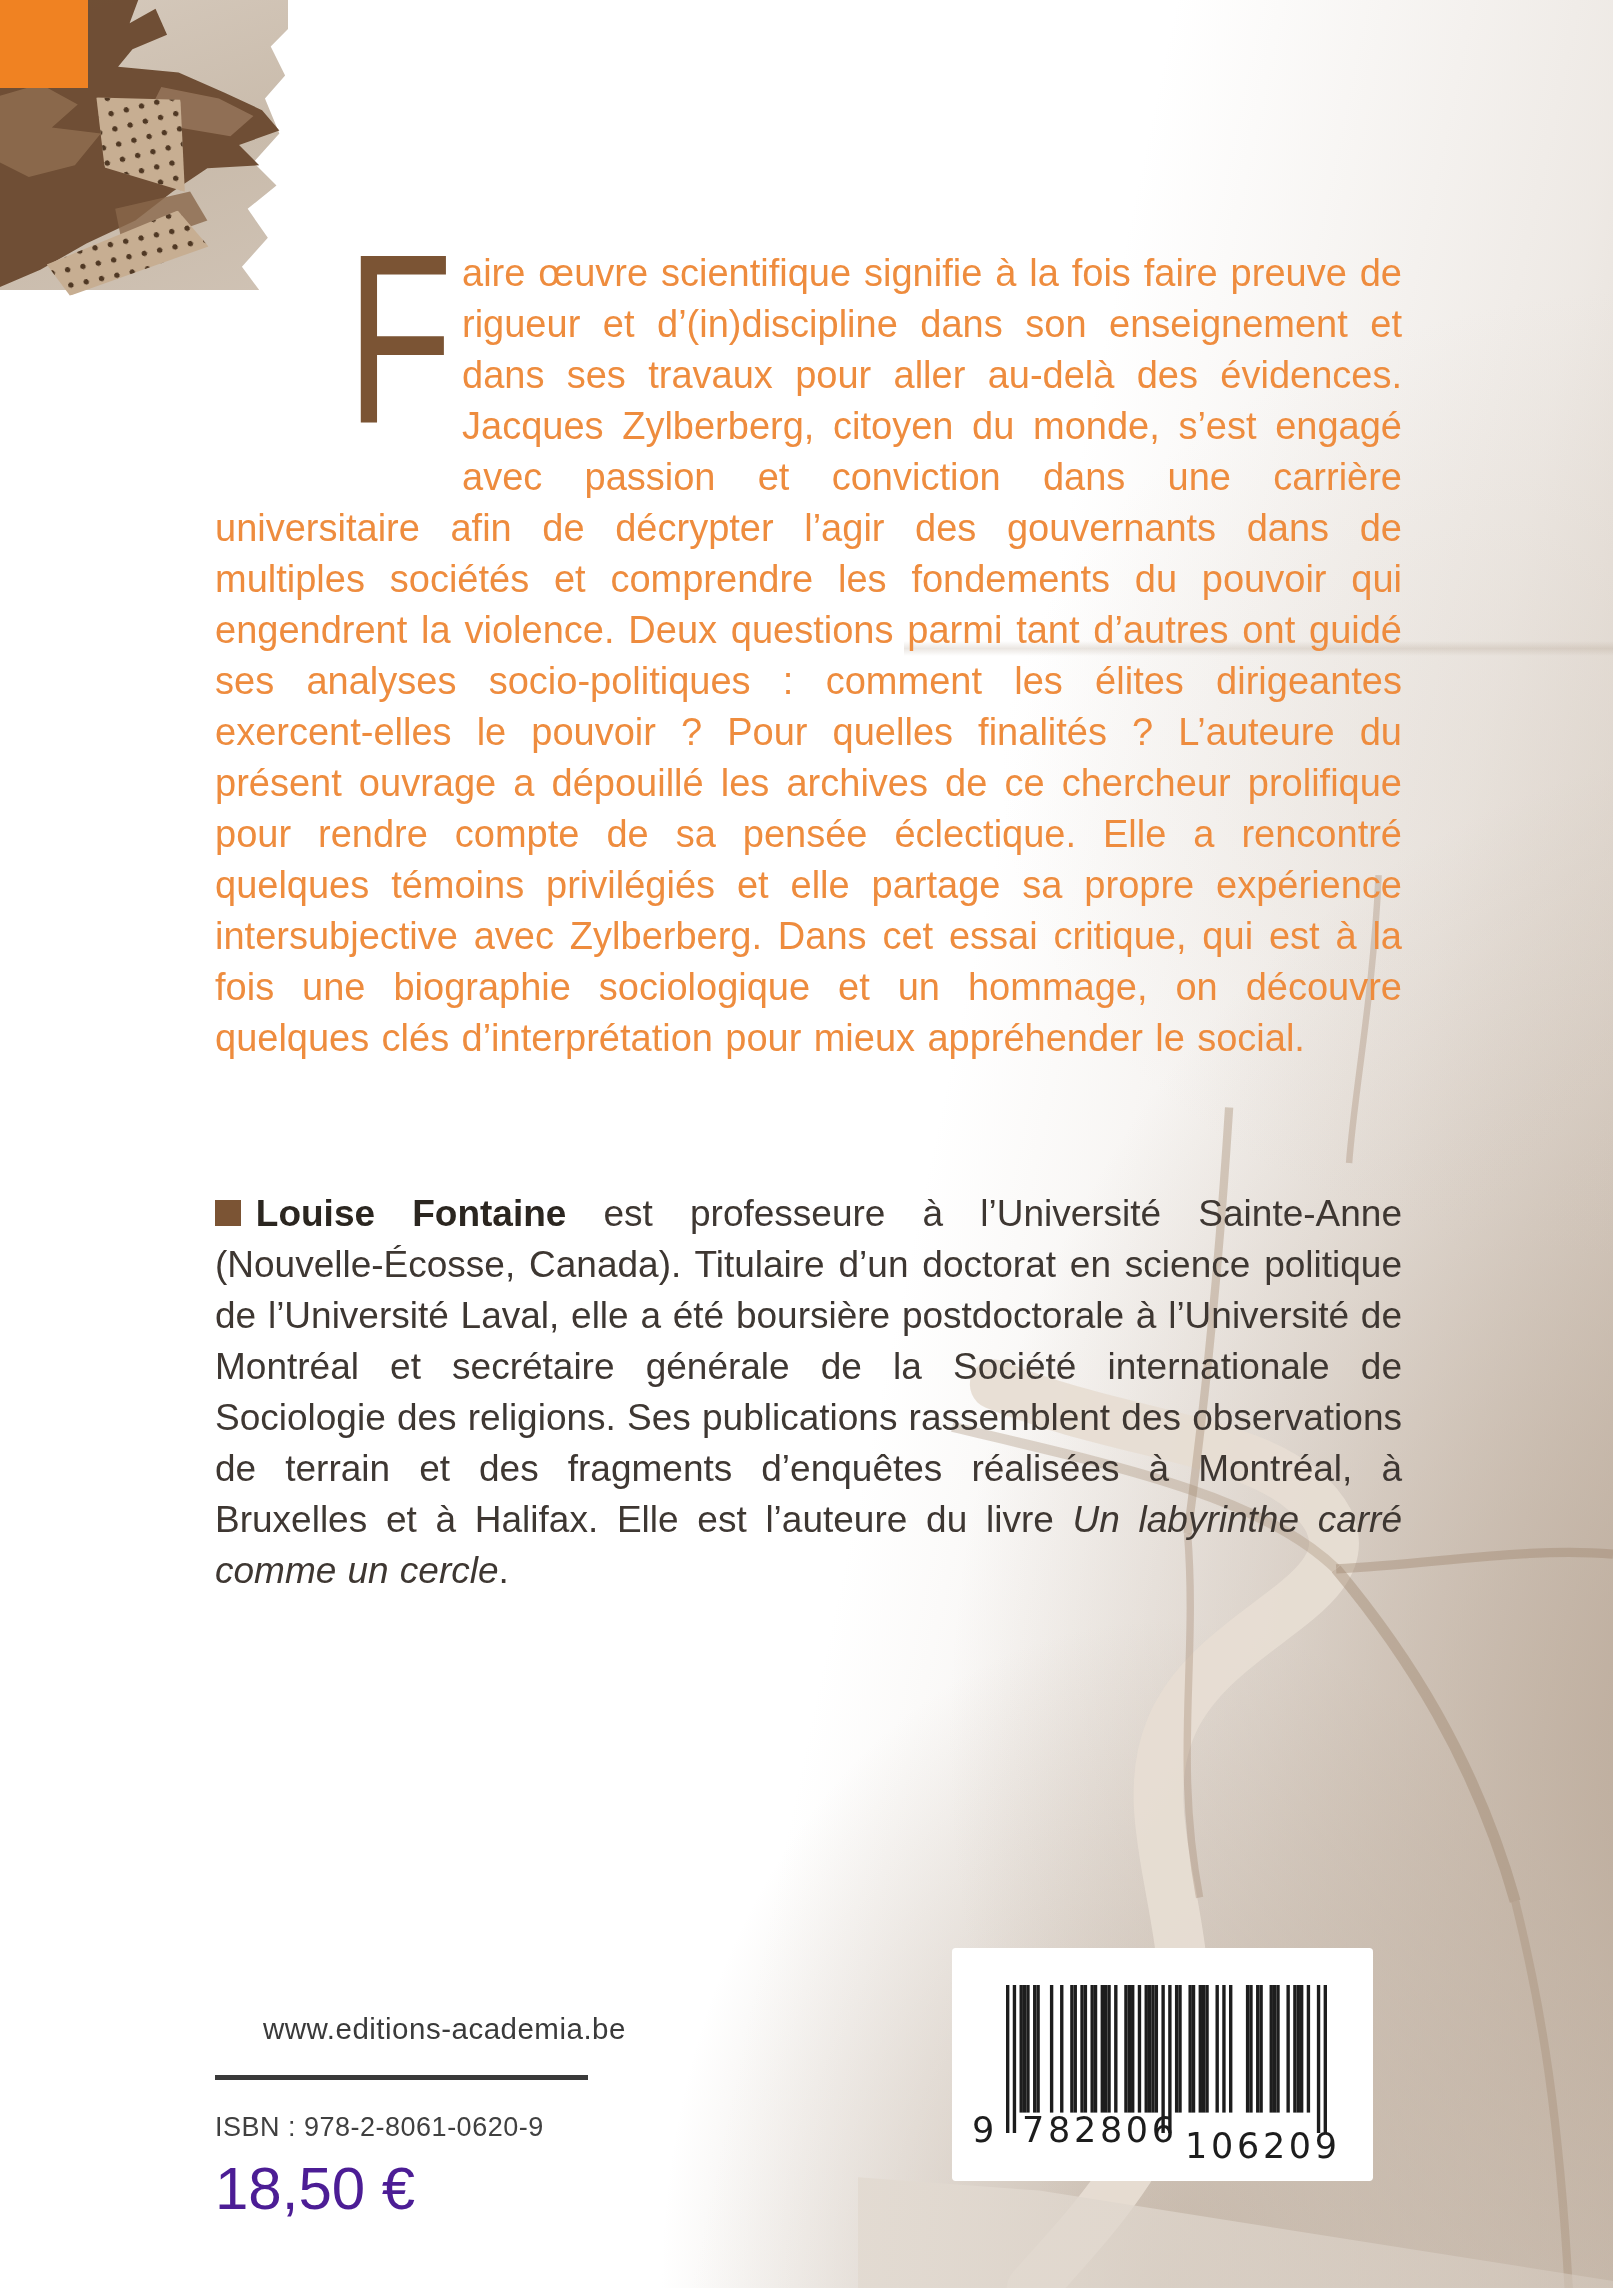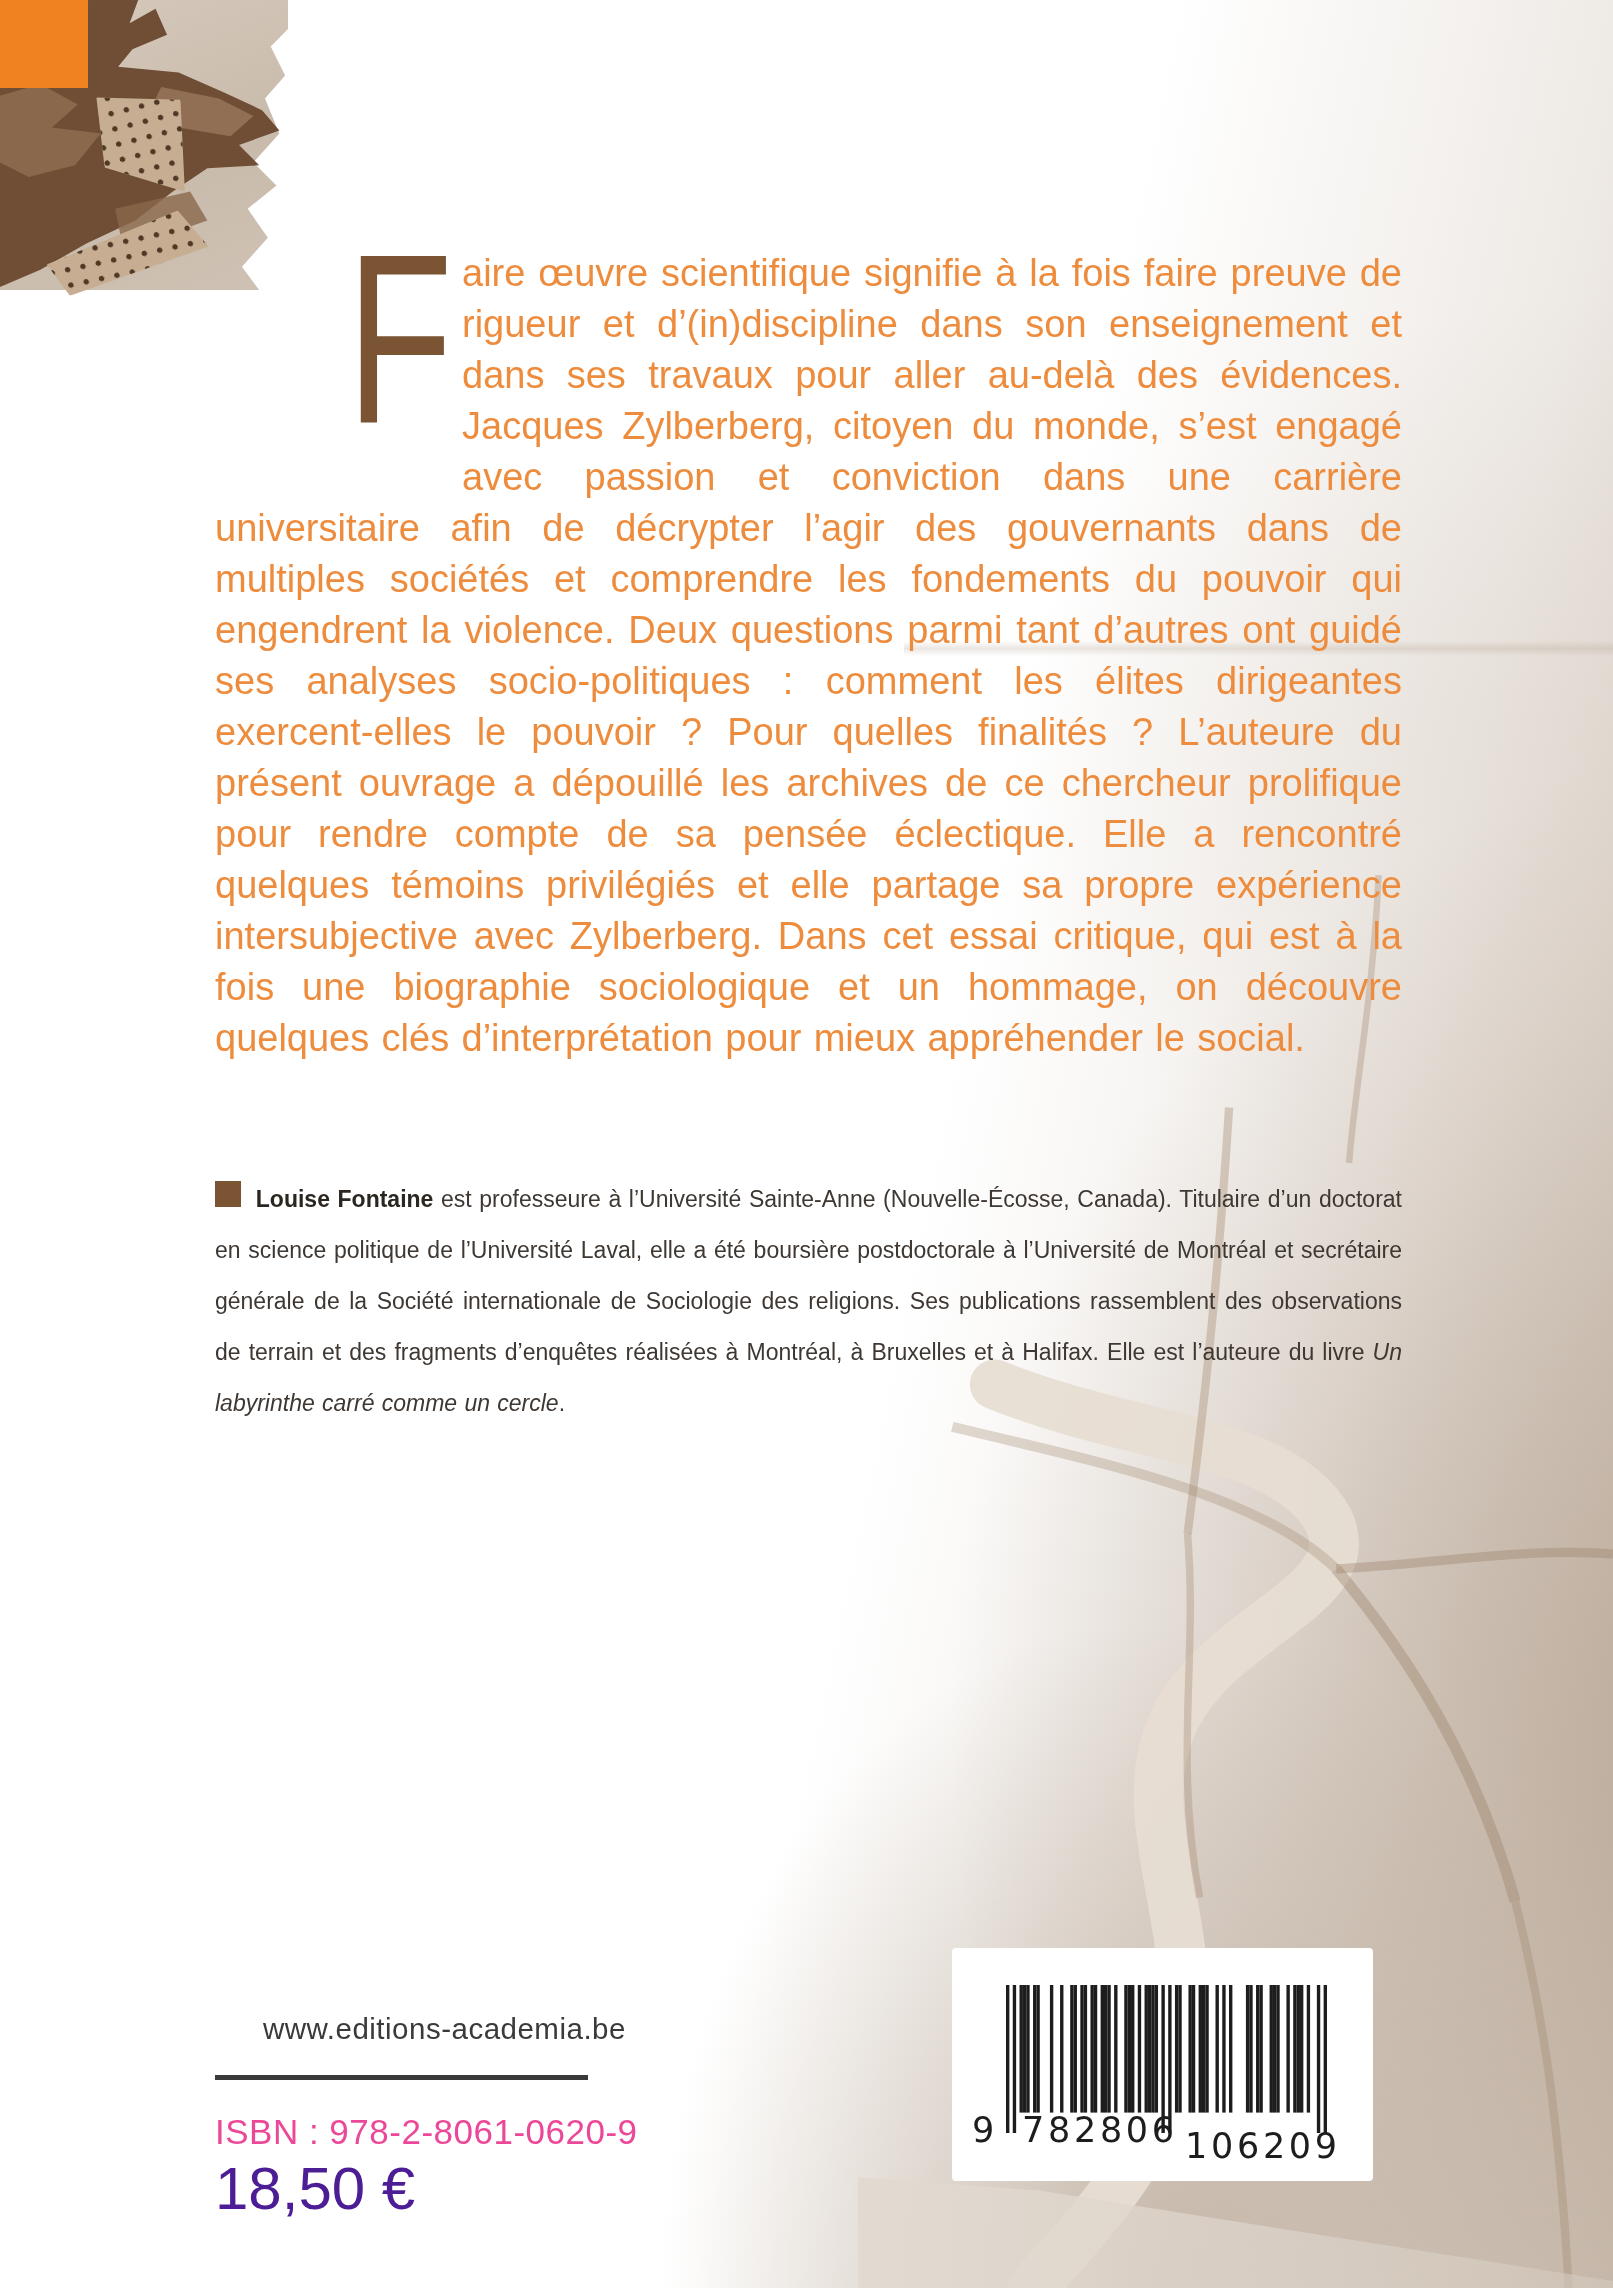--- a/index.html
+++ b/index.html
@@ -44,29 +44,29 @@
 
   
   .synopsis{position:absolute;left:215px;top:210px;width:1187px;
     font-size:38px;line-height:51px;color:#ee8c3e;text-align:justify;word-spacing:1.8px;}
   .dropcap-float{float:left;width:247px;height:205px;position:relative;}
   .dropcap{position:absolute;right:9.2px;top:-11px;font-size:242px;line-height:203px;
     color:#7b5434;transform:scaleX(.72);transform-origin:right top;font-weight:normal;}
 
   
   .bio{position:absolute;left:215px;top:1151px;width:1187px;
-    font-size:23px;line-height:51px;color:#3e3732;text-align:justify;word-spacing:0.9px;}
+    font-size:37px;line-height:51px;color:#3e3732;text-align:justify;word-spacing:0.9px;}
   .bio-bullet{display:inline-block;width:26px;height:26px;background:#7b5434;margin-right:14.8px;}
   .bio-name{font-weight:bold;color:#2b2620;}
   .bio-book{font-style:italic;}
 
   
   .site{position:absolute;left:215px;top:2012px;font-size:29.5px;color:#3a3a3a;letter-spacing:0.5px;margin-left:48px;}
   .rule{position:absolute;left:215px;top:2075px;width:373px;height:4.6px;background:#3a3a3a;}
-  .isbn{position:absolute;left:215px;top:2112px;font-size:35px;color:#ec4899;letter-spacing:0.5px;}
+  .isbn{position:absolute;left:215px;top:2112px;font-size:27px;color:#404040;letter-spacing:0.5px;}
   .price{position:absolute;left:215px;top:2154px;font-size:60px;color:#4c1d95;}
 
   
   .barcode-box{position:absolute;left:952px;top:1948px;width:421px;height:233px;
     background:#ffffff;border-radius:3.7px;}
   .barcode-bars{position:absolute;left:54px;top:37px;width:321px;height:148px;}
   .barcode-bars rect{fill:#1d1d1d;}
   .bc-digit{position:absolute;font-family:"DejaVu Sans",sans-serif;
     font-size:35px;color:#1d1d1d;top:162px;white-space:nowrap;}
   .bc-first{left:20px;}

